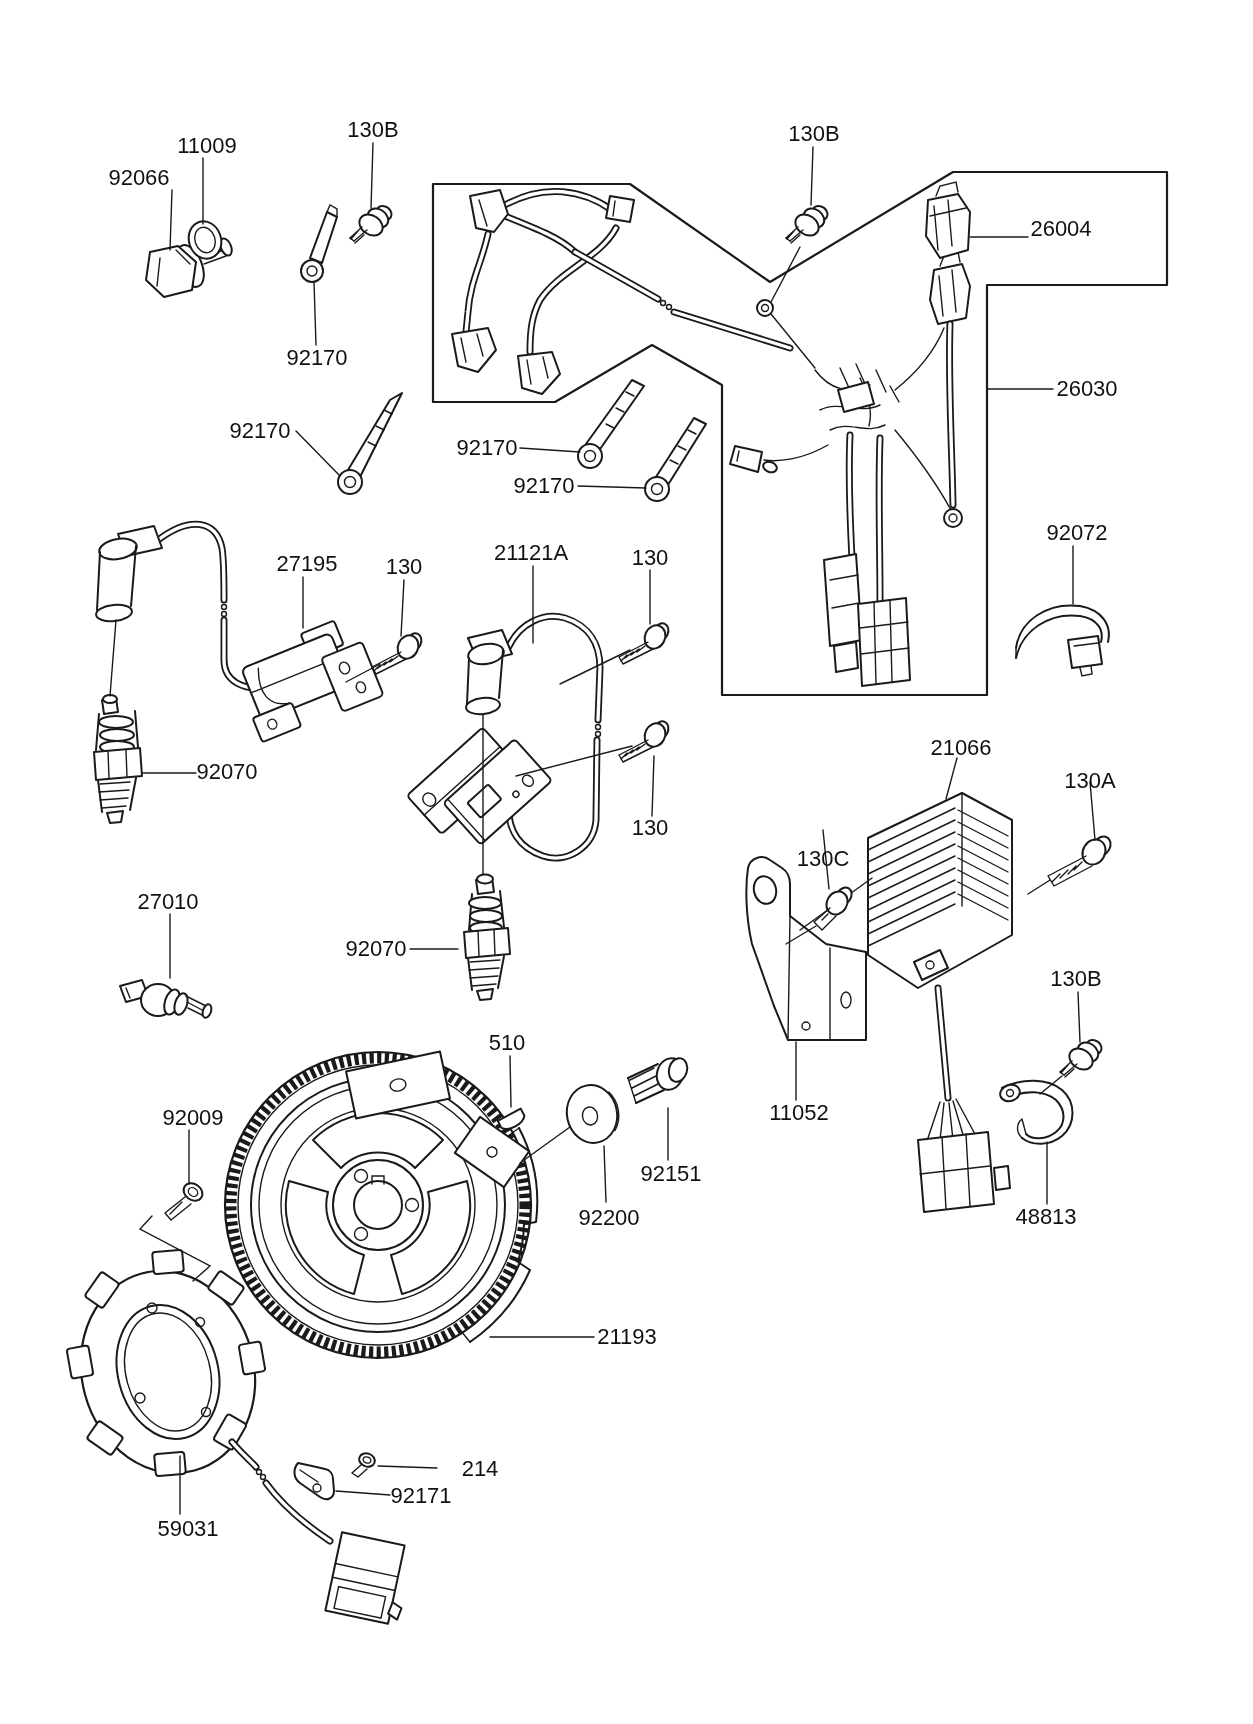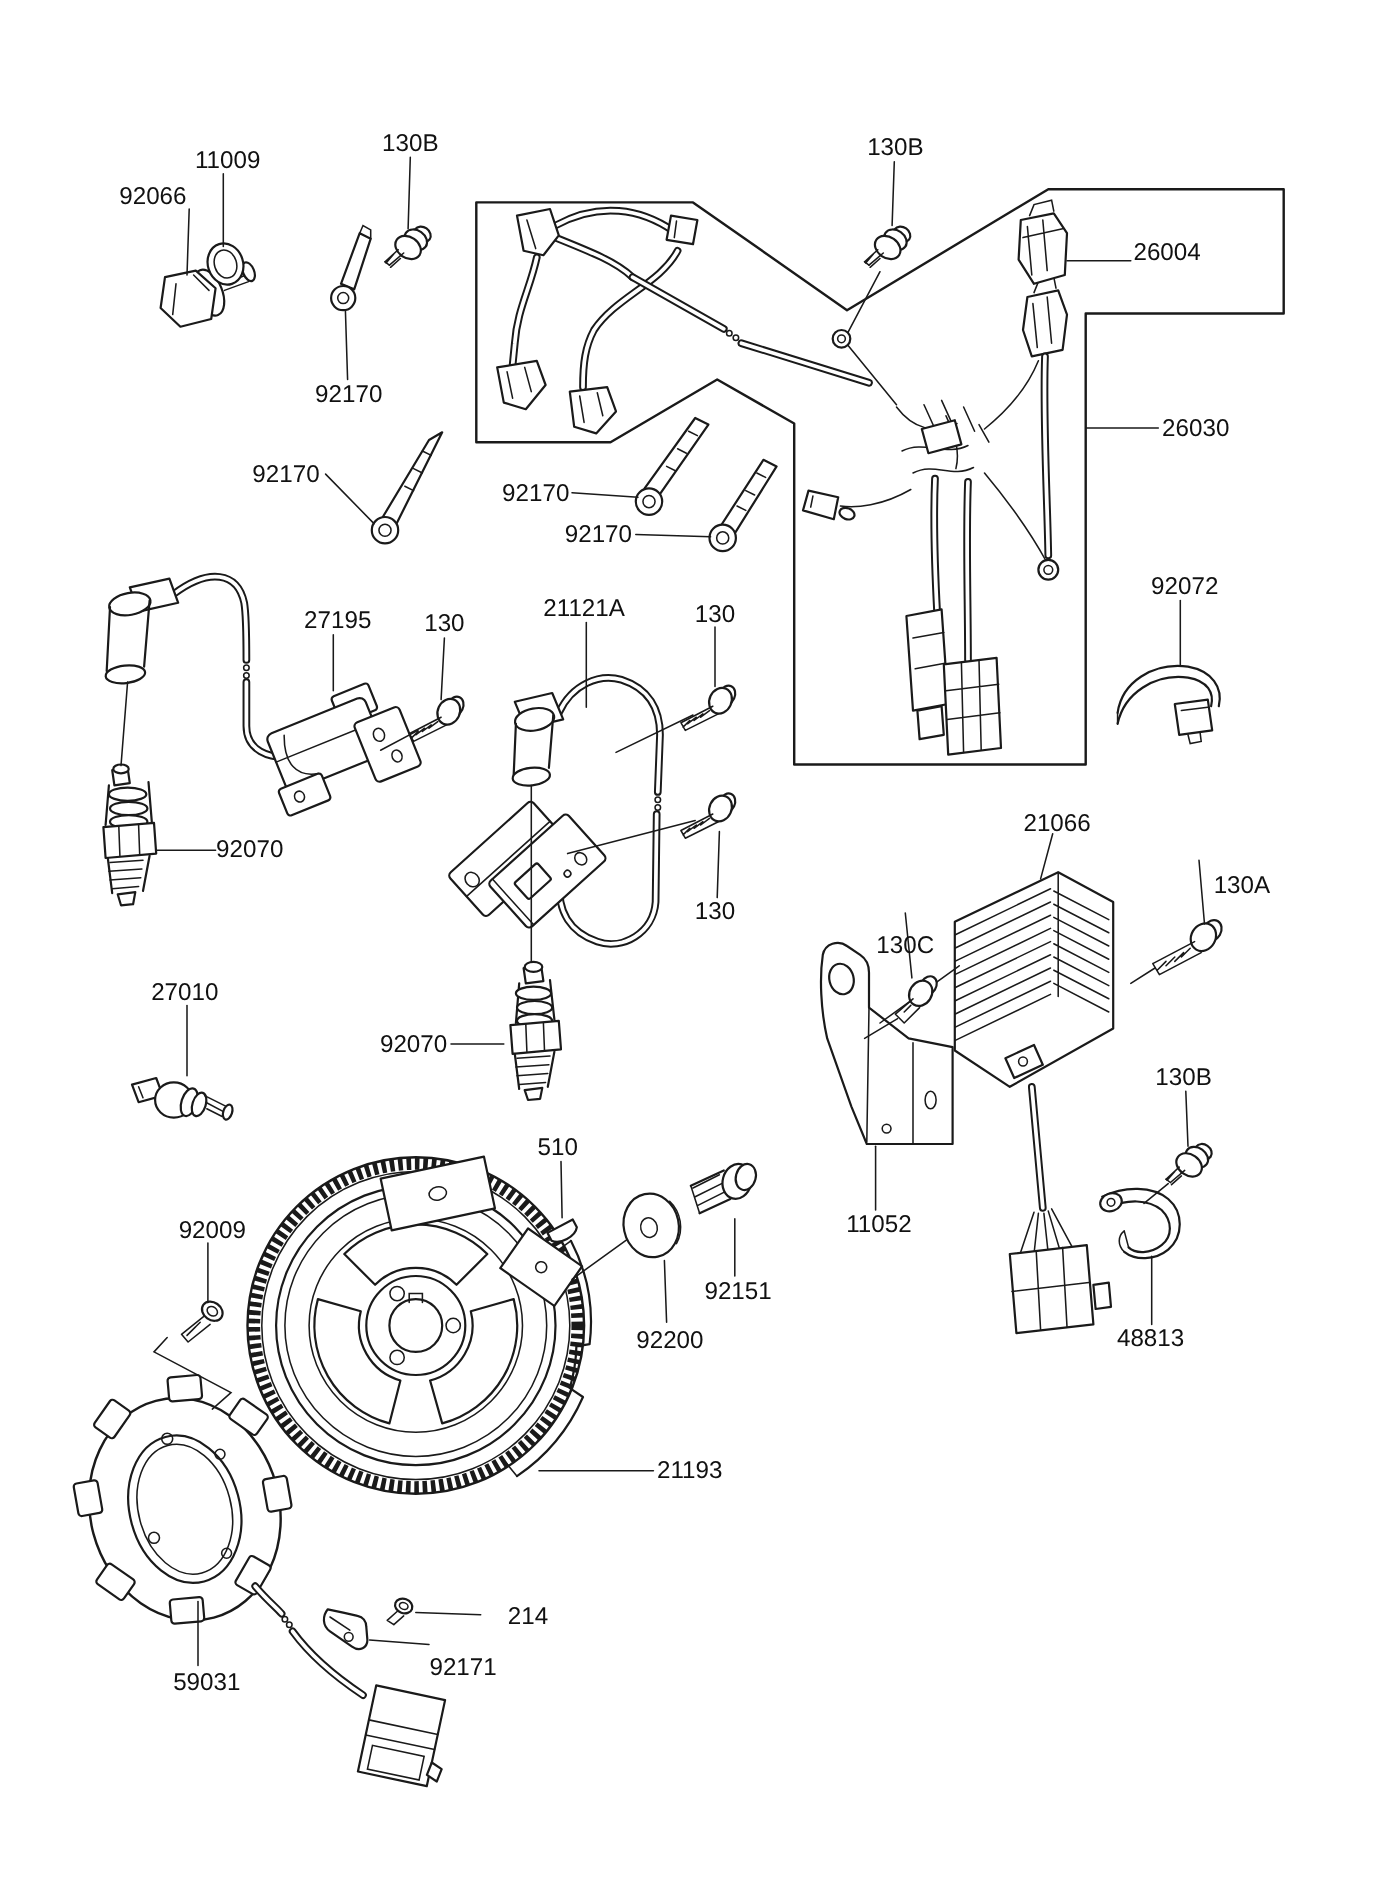--- a/index.html
+++ b/index.html
@@ -458,27 +458,27 @@
       <div class="part-label" style="left: 1077px; top: 533px;">92072</div>
       <div class="part-label" style="left: 307px; top: 564px;">27195</div>
       <div class="part-label" style="left: 404px; top: 567px;">130</div>
       <div class="part-label" style="left: 531px; top: 553px;">21121A</div>
       <div class="part-label" style="left: 650px; top: 558px;">130</div>
       <div class="part-label" style="left: 650px; top: 828px;">130</div>
       <div class="part-label" style="left: 227px; top: 772px;">92070</div>
       <div class="part-label" style="left: 376px; top: 949px;">92070</div>
       <div class="part-label" style="left: 168px; top: 902px;">27010</div>
       <div class="part-label" style="left: 961px; top: 748px;">21066</div>
-      <div class="part-label" style="left: 1090px; top: 805px; margin-left: 39px;">130A</div>
+      <div class="part-label" style="left: 1090px; top: 781px;">130A</div>
       <div class="part-label" style="left: 823px; top: 819px; margin-top: 40px;">130C</div>
       <div class="part-label" style="left: 799px; top: 1113px;">11052</div>
       <div class="part-label" style="left: 1076px; top: 979px;">130B</div>
       <div class="part-label" style="left: 1046px; top: 1217px;">48813</div>
       <div class="part-label" style="left: 193px; top: 1118px;">92009</div>
       <div class="part-label" style="left: 507px; top: 1043px;">510</div>
       <div class="part-label" style="left: 671px; top: 1174px;">92151</div>
       <div class="part-label" style="left: 609px; top: 1218px;">92200</div>
       <div class="part-label" style="left: 627px; top: 1337px;">21193</div>
       <div class="part-label" style="left: 456px; top: 1469px; margin-left: 24px;">214</div>
-      <div class="part-label" style="left: 421px; top: 1496px; margin-top: 20px;">92171</div>
+      <div class="part-label" style="left: 421px; top: 1496px;">92171</div>
       <div class="part-label" style="left: 188px; top: 1529px;">59031</div>
     </div>
 </div>
 
 </body></html>

